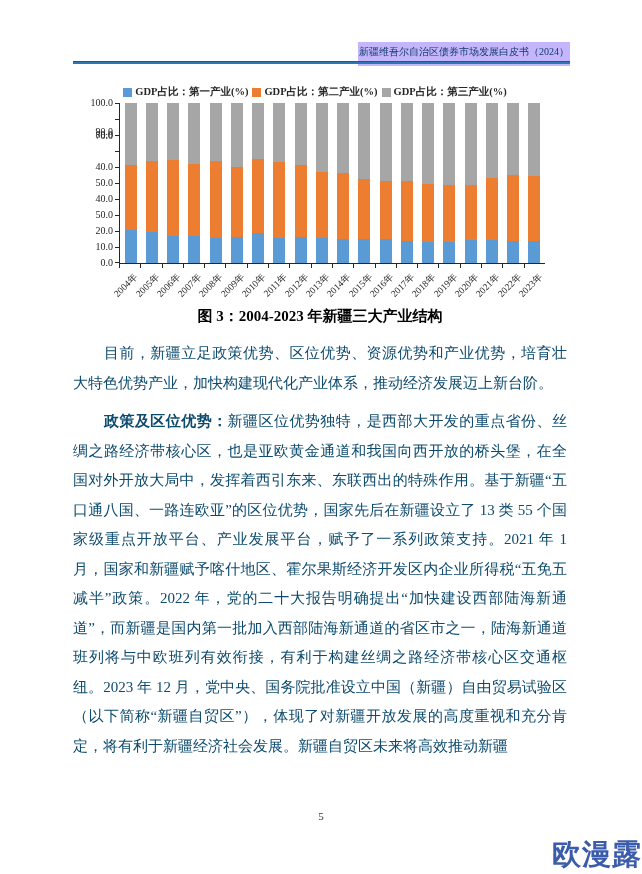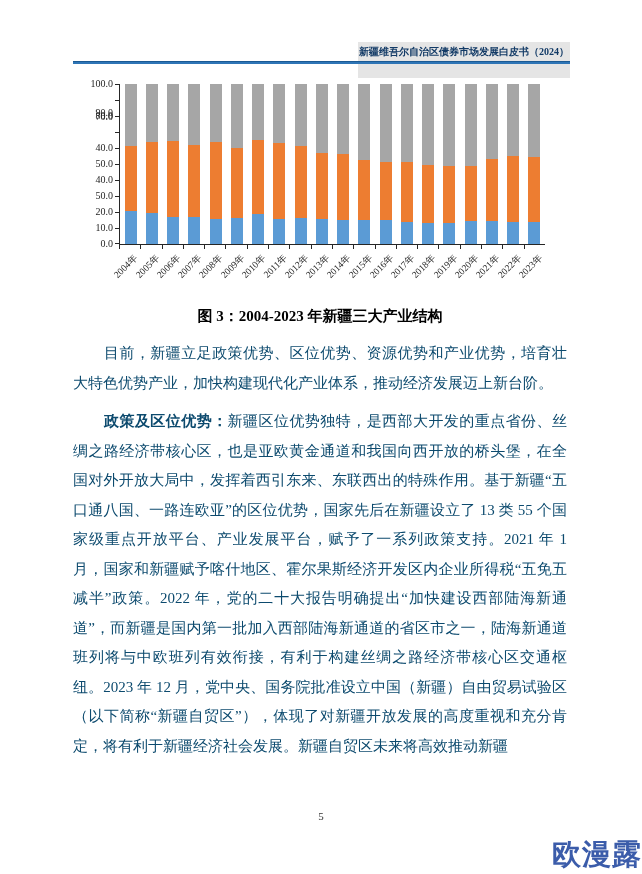--- a/index.html
+++ b/index.html
@@ -3,23 +3,23 @@
 <meta charset="utf-8">
 <style>
   html,body{margin:0;padding:0;}
   body{
     width:642px;height:874px;position:relative;background:#ffffff;
     font-family:"Liberation Serif","DejaVu Serif",serif;color:#1a1a1a;
     overflow:hidden;
   }
   
   .banner{
-    position:absolute;left:358px;top:42px;width:212px;height:36px;
-    background:#e5e5e5;color:#123A66;font-size:10px;line-height:20px;
-    text-align:center;white-space:nowrap;font-weight:bold;
+    position:absolute;left:358px;top:42px;width:212px;height:24px;
+    background:#c4b5fd;color:#123A66;font-size:10px;line-height:20px;
+    text-align:center;white-space:nowrap;font-weight:normal;
   }
   .rule{
     position:absolute;left:73px;top:61px;width:497px;height:3px;
     background:#2E75B6;border-top:1px solid #1b5a94;box-sizing:border-box;
   }
   
   .chart{position:absolute;left:85px;top:84px;width:460px;}
   .legend{
     display:flex;justify-content:center;align-items:center;
     font-size:10.5px;font-weight:bold;color:#262626;height:16px;margin-bottom:3px;
@@ -73,20 +73,34 @@
     font-weight:bold;font-size:29px;color:#3B5CAA;letter-spacing:1px;line-height:1;
   }
 </style>
 </head>
 <body>
 
 <div class="banner">新疆维吾尔自治区债券市场发展白皮书（2024）</div>
 <div class="rule"></div>
 
 <div class="chart">
+  <div class="legend" id="legend">
+      <span class="legend-item">
+        <span class="swatch" style="background: rgb(91, 155, 213);"></span>
+        <span>GDP占比：第一产业(%)</span>
+      </span>
+      <span class="legend-item">
+        <span class="swatch" style="background: rgb(237, 125, 49);"></span>
+        <span>GDP占比：第二产业(%)</span>
+      </span>
+      <span class="legend-item">
+        <span class="swatch" style="background: rgb(166, 166, 166);"></span>
+        <span>GDP占比：第三产业(%)</span>
+      </span>
+    </div>
   <div class="plot-outer">
     <div class="plot" id="plot">
         <div class="bar-col">
           <div class="bar-stack">
             <div class="seg" style="height: 62.4px; background: rgb(166, 166, 166);"></div>
             <div class="seg" style="height: 64.8px; background: rgb(237, 125, 49);"></div>
             <div class="seg" style="height: 32.8px; background: rgb(91, 155, 213);"></div>
           </div>
         </div>
         <div class="bar-col">

